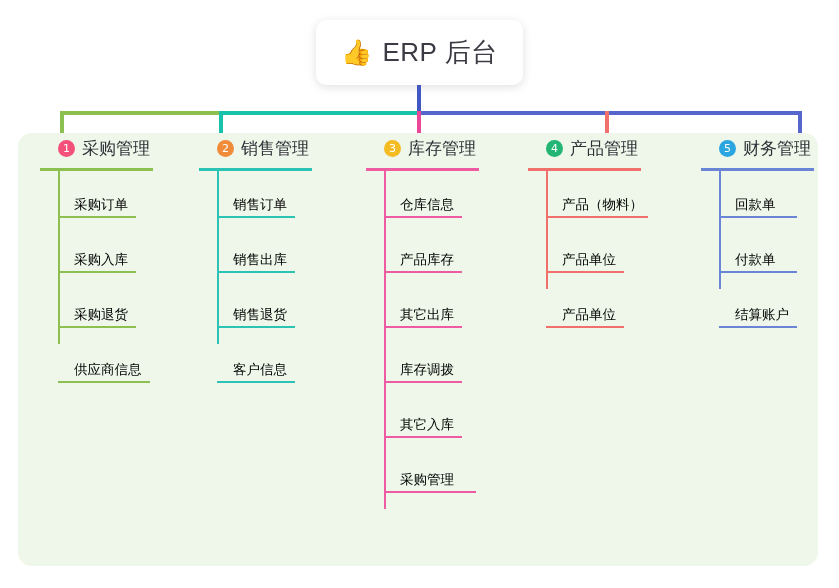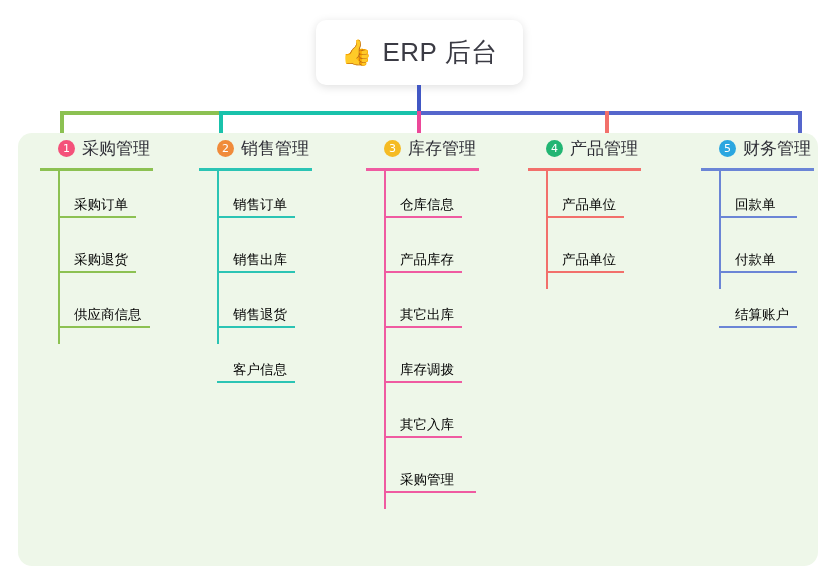--- a/index.html
+++ b/index.html
@@ -143,20 +143,24 @@
             <span class="col-title">采购管理</span>
           </div>
           <div class="col-rule" style="width: 113px; background: rgb(140, 193, 82);"></div>
           <div class="items">
             <div class="spine" style="height: 173px; background: rgb(140, 193, 82);"></div>
             <div class="item">
               <div class="item-label">采购订单</div>
               <div class="item-rule" style="width: 78px; background: rgb(140, 193, 82);"></div>
             </div>
             <div class="item">
+              <div class="item-label">采购入库</div>
+              <div class="item-rule" style="width: 78px; background: rgb(140, 193, 82);"></div>
+            </div>
+            <div class="item">
               <div class="item-label">采购退货</div>
               <div class="item-rule" style="width: 78px; background: rgb(140, 193, 82);"></div>
             </div>
             <div class="item">
               <div class="item-label">供应商信息</div>
               <div class="item-rule" style="width: 92px; background: rgb(140, 193, 82);"></div>
             </div>
           </div>
         </div>
         <div class="col" style="left: 181px;">
@@ -221,20 +225,24 @@
         </div>
         <div class="col" style="left: 510px;">
           <div class="col-head">
             <span class="badge" style="background: rgb(34, 181, 115);">4</span>
             <span class="col-title">产品管理</span>
           </div>
           <div class="col-rule" style="width: 113px; background: rgb(242, 112, 107);"></div>
           <div class="items">
             <div class="spine" style="height: 118px; background: rgb(242, 112, 107);"></div>
             <div class="item">
+              <div class="item-label">产品（物料）</div>
+              <div class="item-rule" style="width: 102px; background: rgb(242, 112, 107);"></div>
+            </div>
+            <div class="item">
               <div class="item-label">产品单位</div>
               <div class="item-rule" style="width: 78px; background: rgb(242, 112, 107);"></div>
             </div>
             <div class="item">
               <div class="item-label">产品单位</div>
               <div class="item-rule" style="width: 78px; background: rgb(242, 112, 107);"></div>
             </div>
           </div>
         </div>
         <div class="col" style="left: 683px;">

